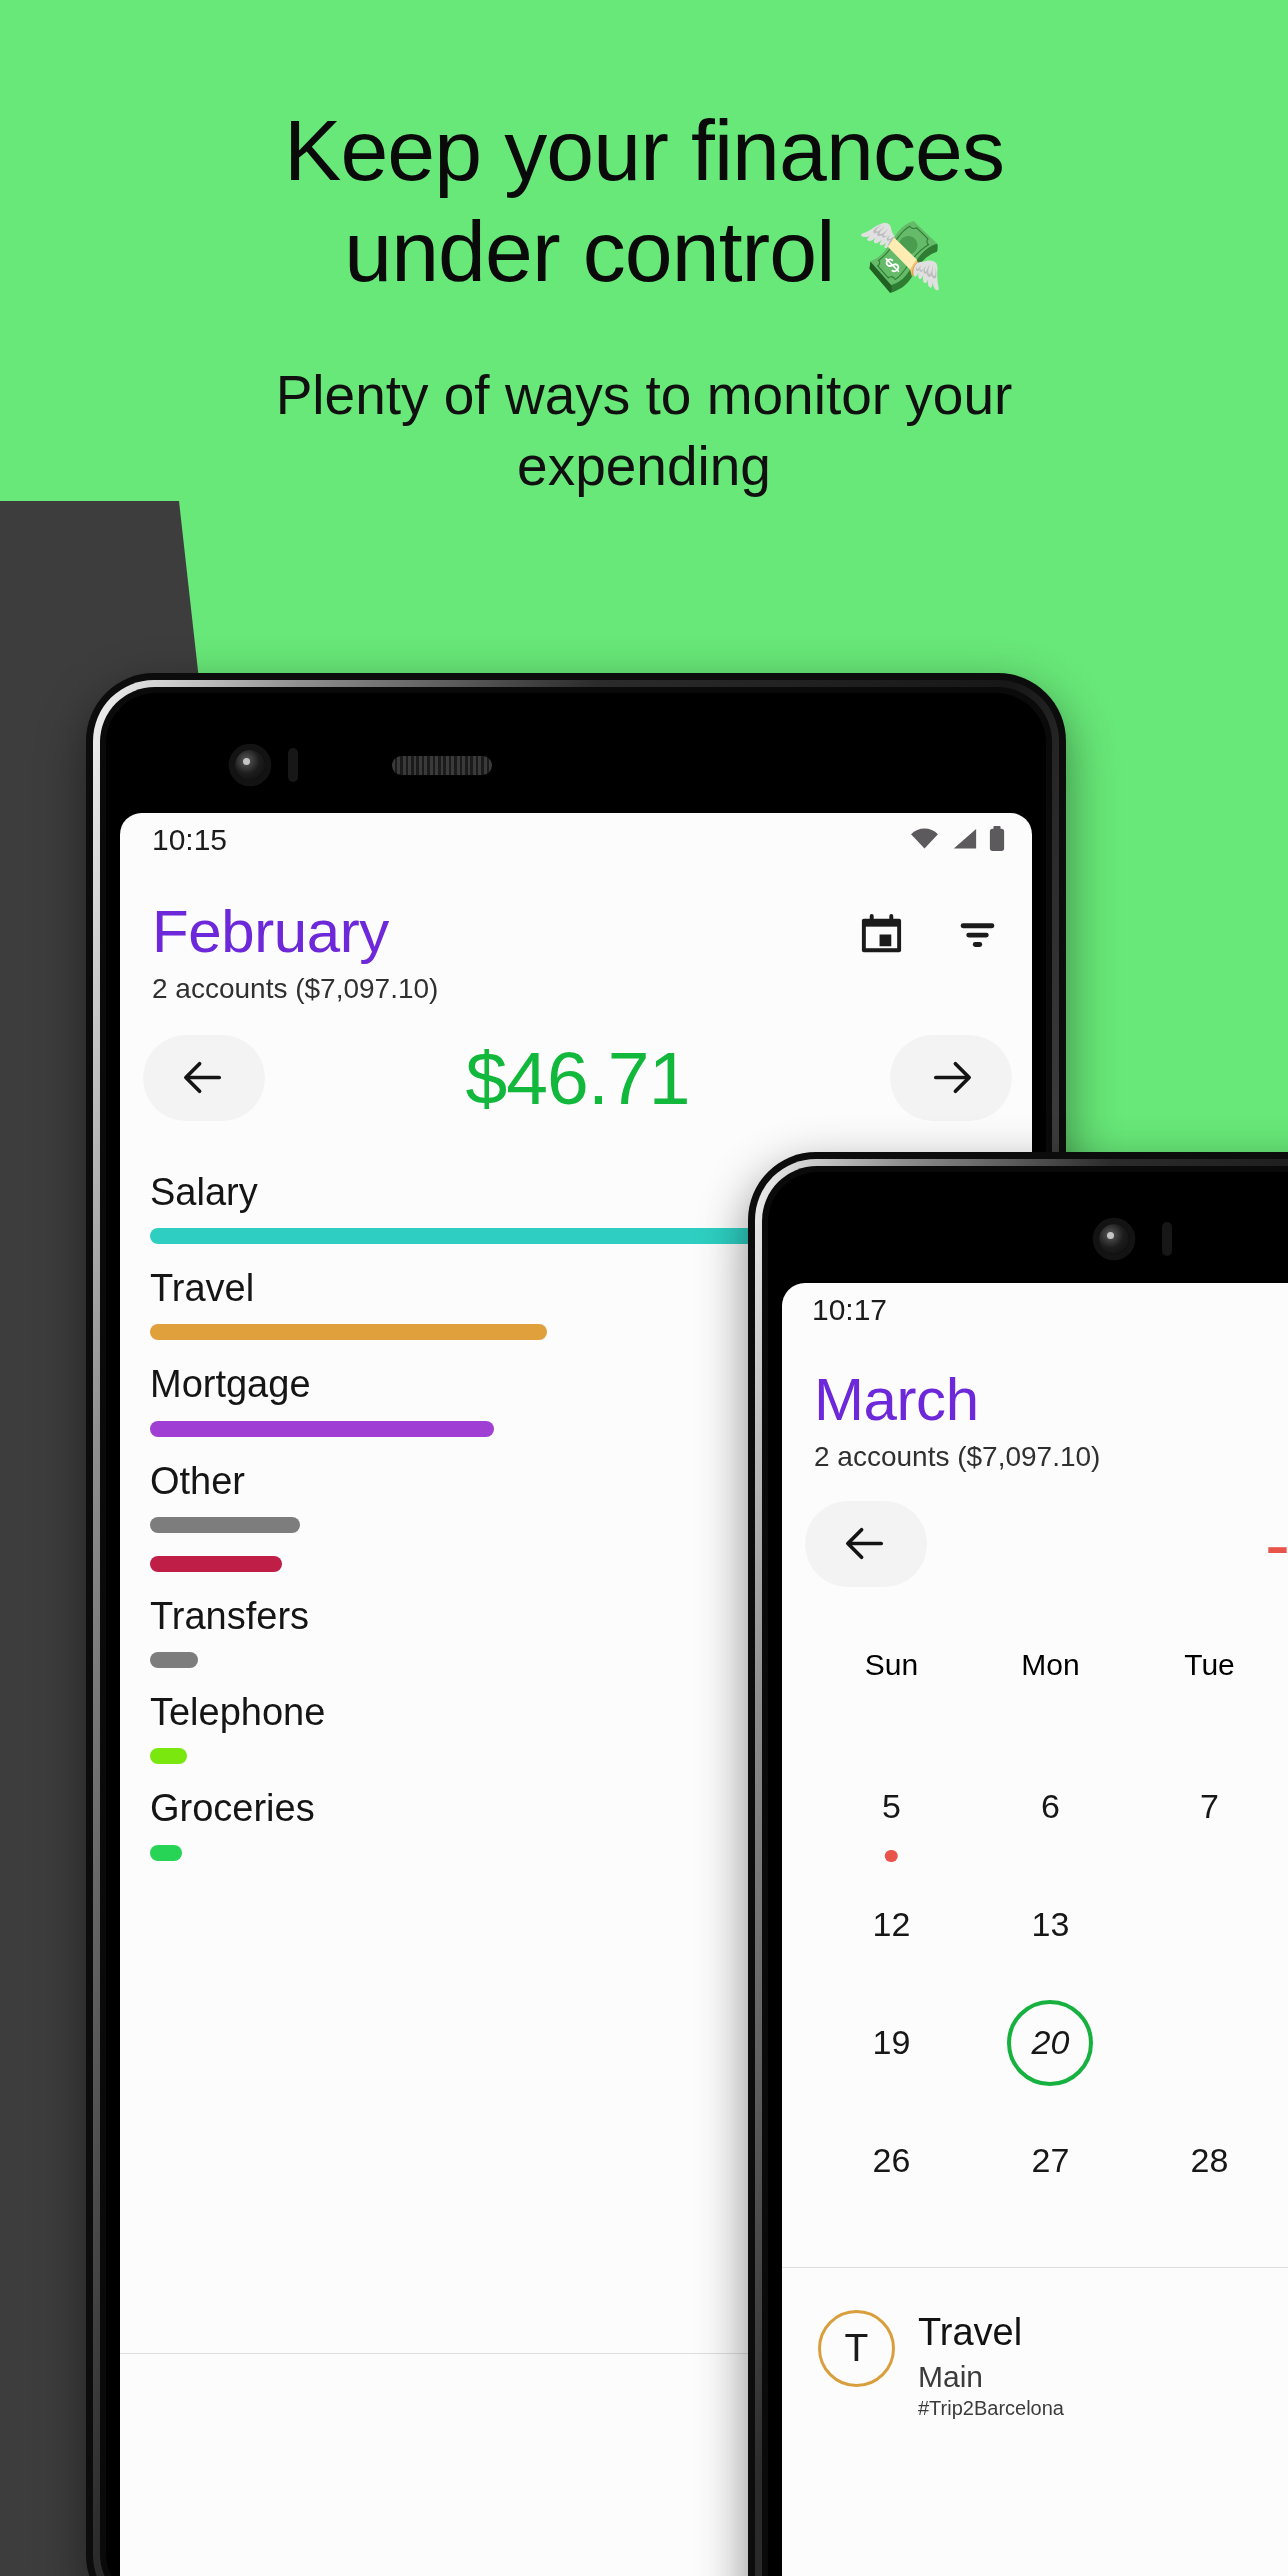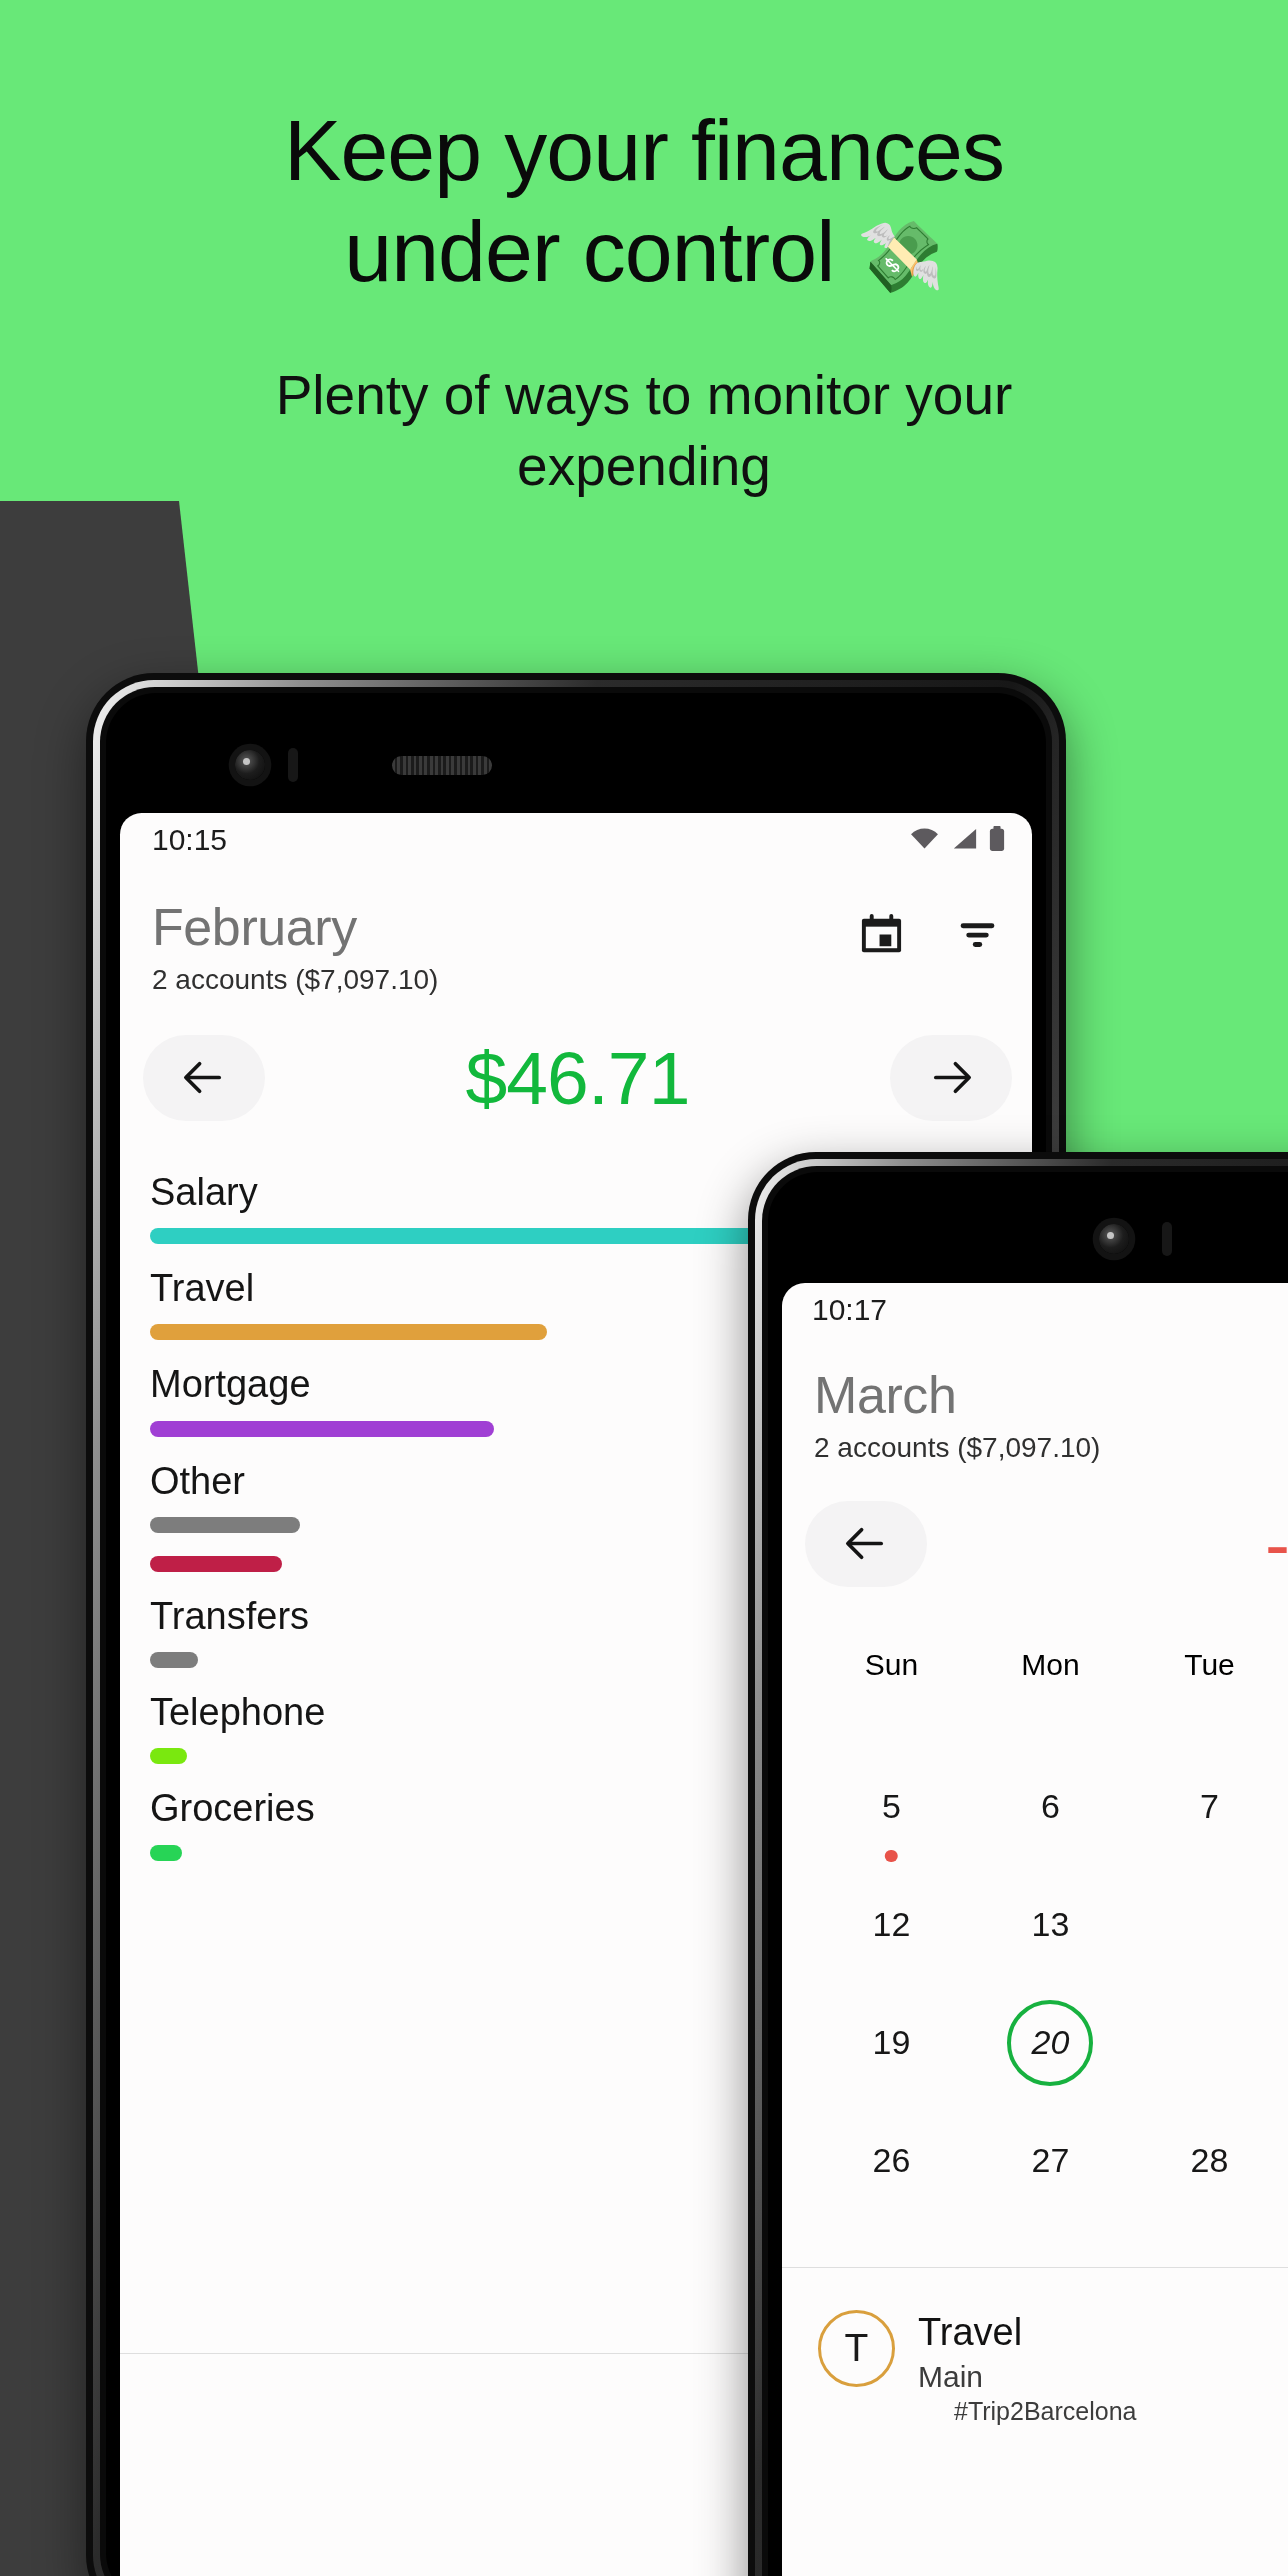--- a/index.html
+++ b/index.html
@@ -123,21 +123,21 @@
   }
   .clock { font-size: 30px; color:#1c1c1c; font-weight:400; }
   .sysicons { display:flex; align-items:center; gap:12.5px; }
 
   
   .app-header {
     position:absolute; left:0; right:0;
     display:flex; align-items:flex-start; justify-content:space-between;
     padding: 0 32px;
   }
-  .month-title { font-size: 52px; color:#737373; font-weight:400; letter-spacing:-0.4px; }
+  .month-title { font-size: 60px; color:#6d28d9; font-weight:400; letter-spacing:-0.4px; }
   .month-sub { font-size: 28px; color:#303030; margin-top: 7.2px; }
   .header-actions { display:flex; align-items:center; gap:50px; padding-top:14.3px; }
 
   
   .nav-row {
     position:absolute; left:3px; right:0;
     display:flex; align-items:flex-end;
   }
   .nav-pill {
     width: 122px; height: 86px;
@@ -188,21 +188,21 @@
   .txn { position:absolute; display:flex; gap:23px; align-items:flex-start; }
   .avatar {
     width:77px;height:77px;border-radius:50%;
     border:3.6px solid #d99f3d;
     display:flex;align-items:center;justify-content:center;
     font-size:39px;color:#1a1a1a;flex:0 0 auto;
   }
   .txn-lines { padding-top:1.8px; }
   .txn-title { font-size:38px; color:#121212; }
   .txn-sub { font-size:30px; color:#3c3c3c; margin-top:5.4px; }
-  .txn-tag { font-size:25px; color:#3c3c3c; margin-top:3.6px;margin-left:36px; }
+  .txn-tag { font-size:20px; color:#3c3c3c; margin-top:3.6px; }
 </style>
 </head>
 <body>
 
 <div id="stage">
 
   <div id="dark-wedge"></div>
 
   <div id="headline-block">
     <div id="headline">

